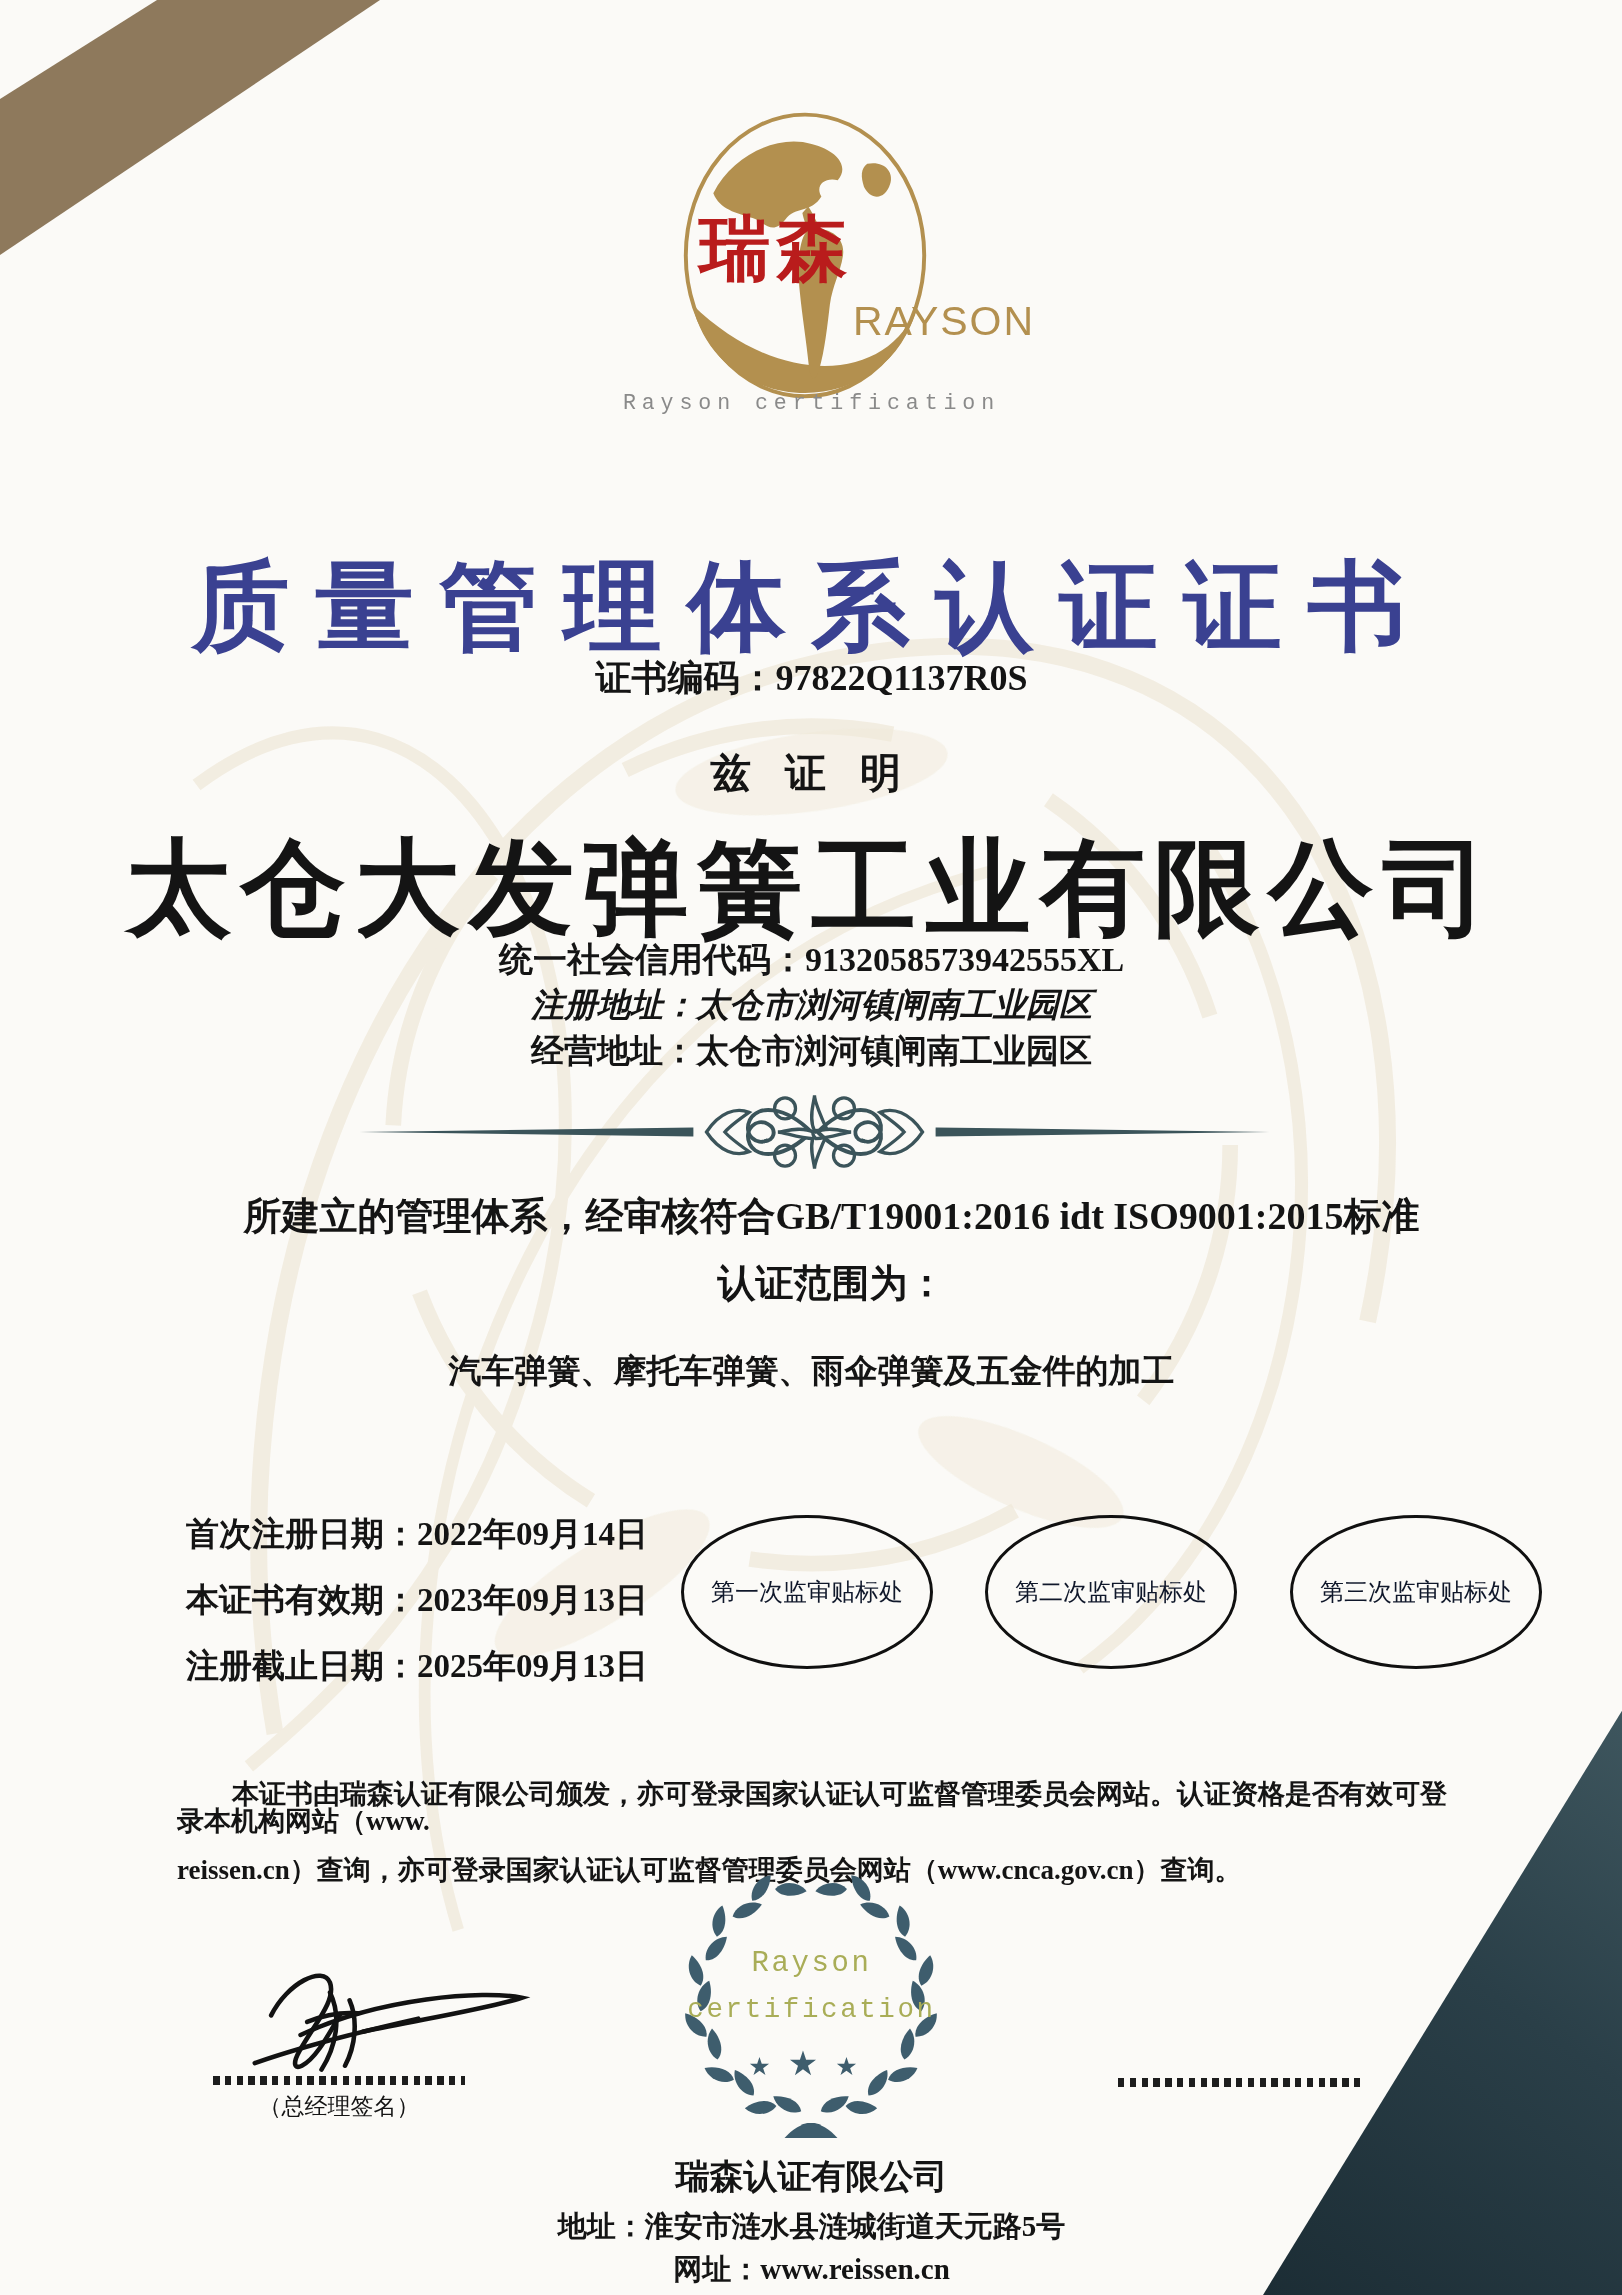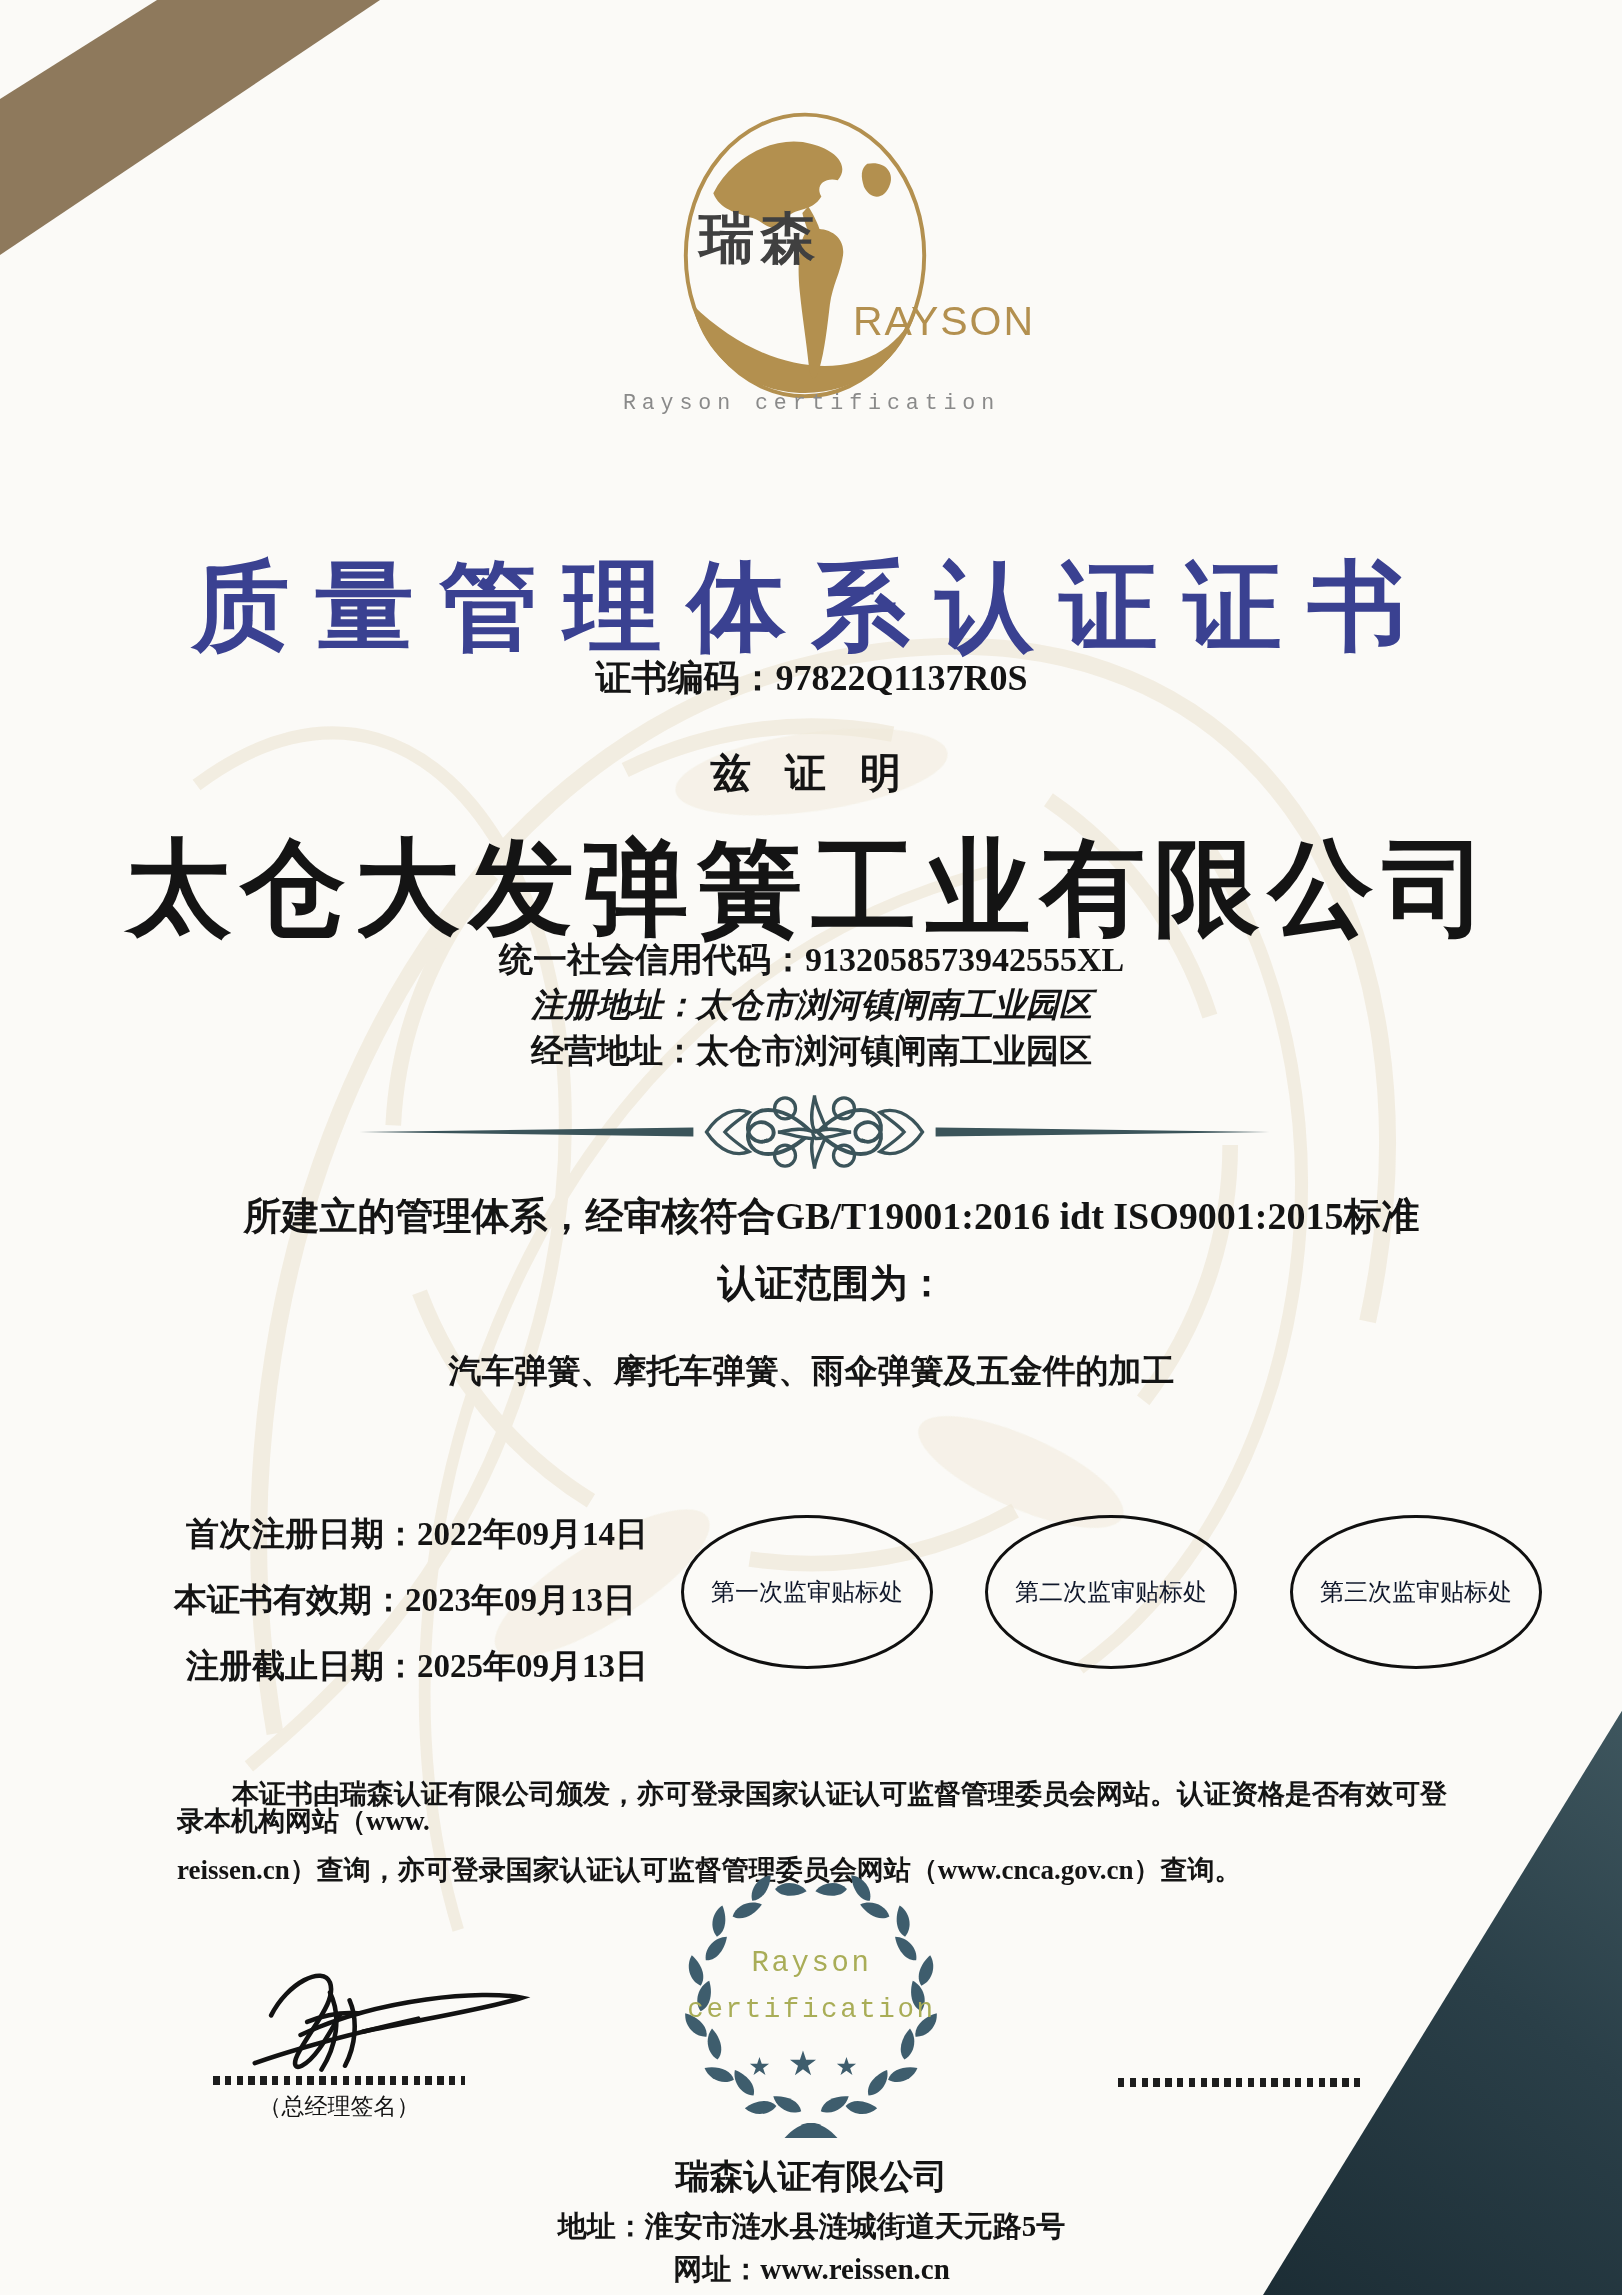--- a/index.html
+++ b/index.html
@@ -18,21 +18,21 @@
     clip-path:polygon(157px 0, 380px 0, 0 255px, 0 99px);
   }
   .corner-br {
     position:absolute; left:1263px; top:1709px; width:360px; height:586px;
     background:linear-gradient(215deg,#3e565e 0%, #2a3f48 45%, #1c2d35 100%);
     clip-path:polygon(100% 0, 100% 100%, 0 100%);
   }
   
   .logo-cn {
     font-family:"Liberation Sans","DejaVu Sans",sans-serif;
-    font-weight:bold; font-size:55px; letter-spacing:6.5px; color:#404040;
+    font-weight:bold; font-size:71px; letter-spacing:6.5px; color:#b91c1c;
   }
   .logo-en {
     font-family:"Liberation Sans","DejaVu Sans",sans-serif;
     font-weight:500; font-size:41px; letter-spacing:2px; color:#b3904f;
   }
   .logo-caption {
     font-family:"Liberation Mono","DejaVu Sans Mono",monospace;
     font-size:21.6px; letter-spacing:5.9px; color:#8a8a8a;
   }
   .doc-title {
@@ -144,21 +144,21 @@
     </g>
   </svg>
 
   <div class="center stdline" style="top:1191px;">所建立的管理体系，经审核符合GB/T19001:2016 idt ISO9001:2015标准</div>
   <div class="center stdline" style="top:1258px;">认证范围为：</div>
   <div class="center scopeline" style="top:1349px;">汽车弹簧、摩托车弹簧、雨伞弹簧及五金件的加工</div>
 
   <div class="abs daterow" style="left:186px;top:1512px;">
     <span>首次注册日期：</span><span>2022年09月14日</span>
   </div>
-  <div class="abs daterow" style="left:174px;top:1578px;">
+  <div class="abs daterow" style="left:186px;top:1578px;">
     <span>本证书有效期：</span><span>2023年09月13日</span>
   </div>
   <div class="abs daterow" style="left:186px;top:1644px;">
     <span>注册截止日期：</span><span>2025年09月13日</span>
   </div>
 
   <div class="oval" style="left:681px;top:1515px;">
     <span>第一次监审贴标处</span>
   </div>
   <div class="oval" style="left:985px;top:1515px;">

